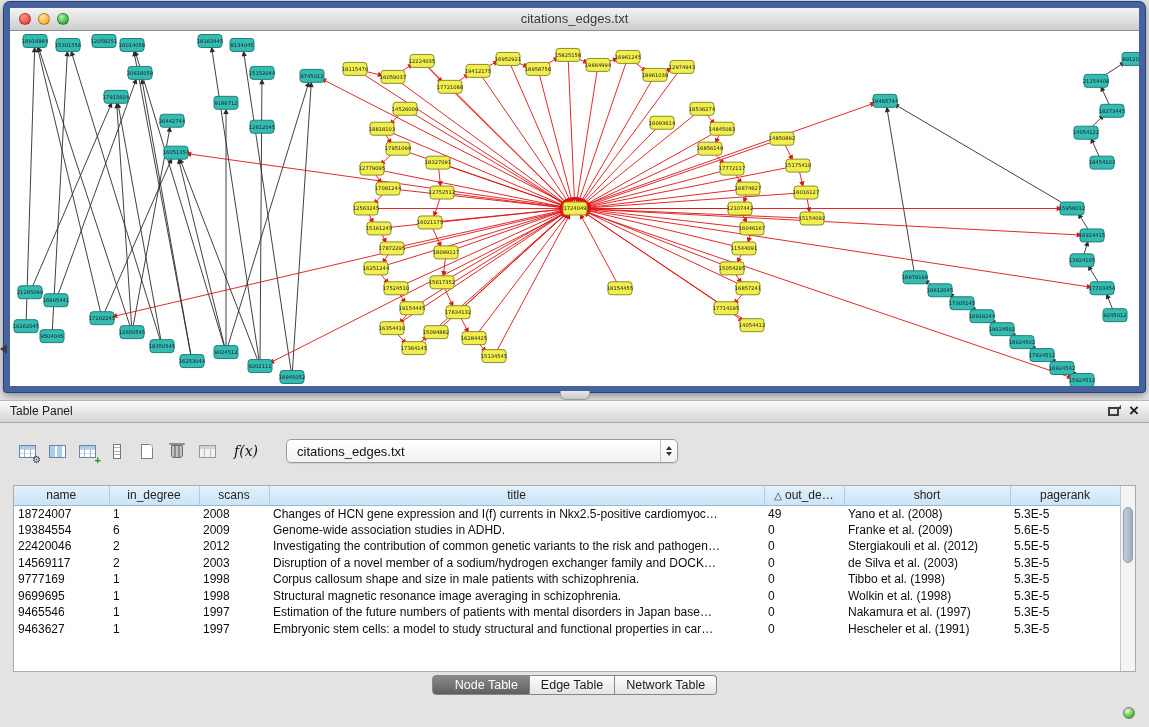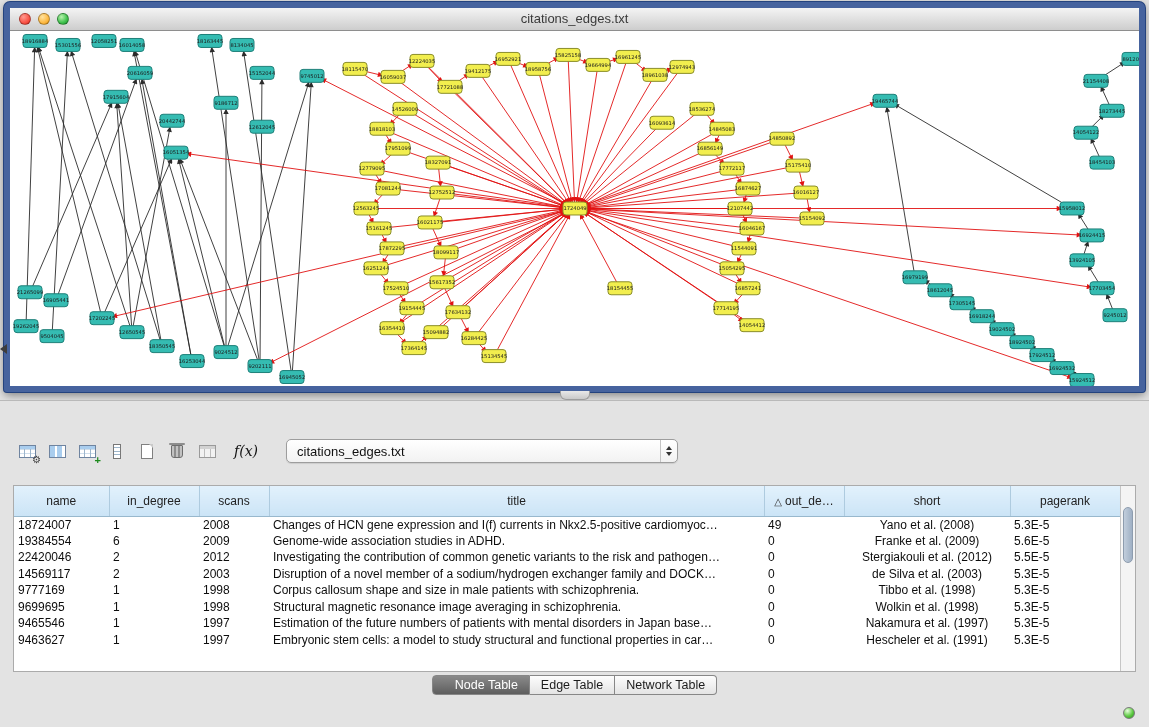--- a/index.html
+++ b/index.html
@@ -88,31 +88,31 @@
   .combo .arrows{width:16px;border-left:1px solid #c4c4c4;height:100%;display:flex;flex-direction:column;align-items:center;justify-content:center;gap:2px;}
   .tri-up{width:0;height:0;border-left:3.5px solid transparent;border-right:3.5px solid transparent;border-bottom:4.5px solid #333;}
   .tri-dn{width:0;height:0;border-left:3.5px solid transparent;border-right:3.5px solid transparent;border-top:4.5px solid #333;}
   
   .table-area{
     position:absolute;left:13px;top:84px;width:1123px;height:187px;background:#fff;
     border:1px solid #ababab;box-sizing:border-box;overflow:hidden;
   }
   table.grid{border-collapse:collapse;table-layout:fixed;width:1106px;}
   table.grid th{
-    height:30px;box-sizing:border-box;font-size:12px;font-weight:normal;color:#222;
+    height:19px;box-sizing:border-box;font-size:12px;font-weight:normal;color:#222;
     background:linear-gradient(#e2f1fc,#cbe4f6);border-right:1px solid #aecbdf;border-bottom:1px solid #98b8cd;
     text-align:center;overflow:hidden;white-space:nowrap;cursor:pointer;margin-top:16px;
   }
   table.grid th .sort{margin-right:3px;font-size:10px;color:#333;}
   table.grid td{
     height:16.5px;box-sizing:border-box;font-size:12px;color:#0d0d0d;padding:0 4px;
     overflow:hidden;white-space:nowrap;
   }
   td.c0,td.c1,td.c2,td.c3,td.c4,td.c6{text-align:left;}
-  td.c5{text-align:center;}
+  td.c5{text-align:left;}
   .vscroll{
     position:absolute;right:0;top:0;width:15px;height:100%;background:#f4f4f4;
     border-left:1px solid #c6c6c6;box-sizing:border-box;cursor:pointer;
   }
   .vthumb{position:absolute;left:2px;top:21px;width:10px;height:56px;border-radius:5px;
     background:linear-gradient(90deg,#c2cedc,#9fb0c4);border:1px solid #8d9cae;box-sizing:border-box;}
   
   .tabs{position:absolute;left:0;top:274px;width:100%;display:flex;justify-content:center;}
   .tabbtn{
     font-size:12.5px;padding:2px 11px;height:20px;box-sizing:border-box;cursor:pointer;
@@ -695,20 +695,27 @@
             </g>
           </g>
       </svg>
     </div>
   </div>
 
   <div class="collapse-arrow"></div>
   <div class="grip"></div>
 
   <div class="table-panel">
+    <div class="panel-header">
+      <span class="panel-title">Table Panel</span>
+      <span class="hdr-icons">
+        <span class="float-ic"></span>
+        <span class="close-ic">×</span>
+      </span>
+    </div>
 
     <div class="toolbar">
       <button class="tbtn">
         <span class="mtab"></span>
         <span class="badge">⚙</span>
       </button>
       <button class="tbtn">
         <span class="mtab cols"></span>
       </button>
       <button class="tbtn">

